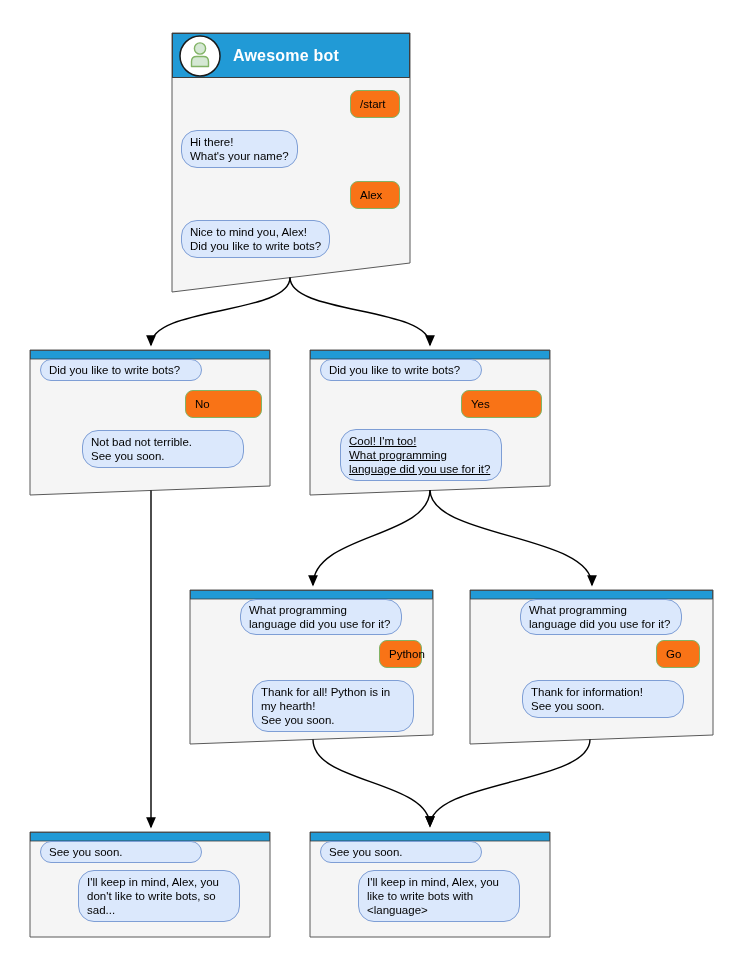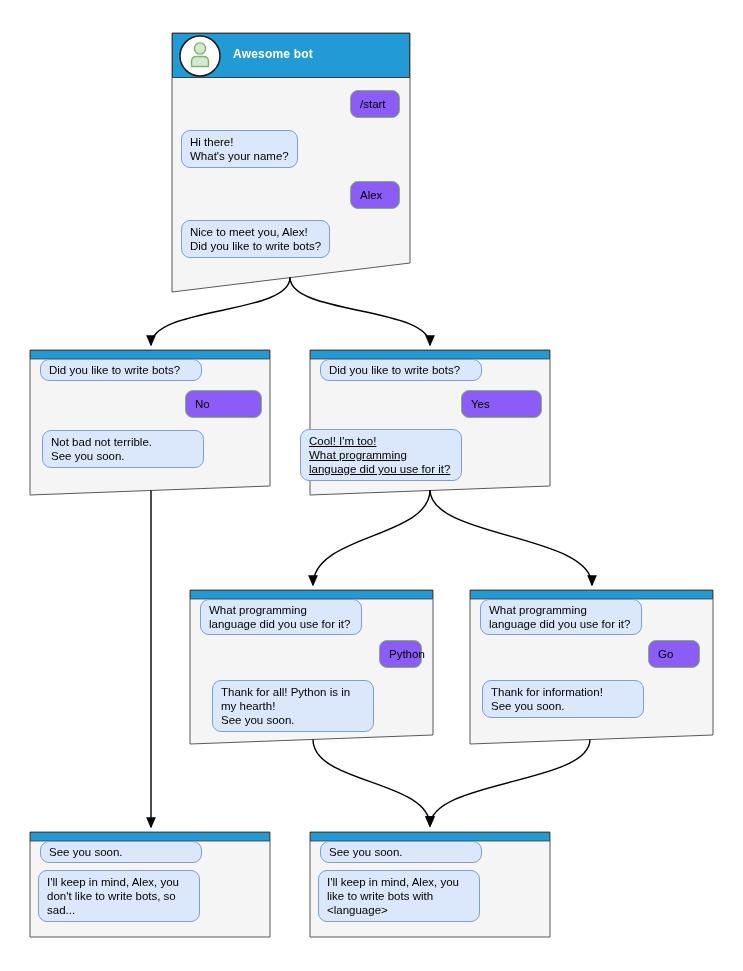--- a/index.html
+++ b/index.html
@@ -2,31 +2,31 @@
 <html><head>
 <meta charset="utf-8">
 <style>
   html,body{margin:0;padding:0;background:#ffffff;}
   #canvas{
     position:relative;width:743px;height:971px;background:#ffffff;
     font-family:"Liberation Sans", sans-serif; overflow:hidden;
   }
   #diagram-svg{position:absolute;left:0;top:0;}
   .bubble{
-    position:absolute;box-sizing:border-box;border-radius:9px;
+    position:absolute;box-sizing:border-box;border-radius:16px;
     font-size:11.5px;line-height:14px;color:#000;
     white-space:pre-line;padding:4px 8px;
   }
   .bot{background:#dbe8fc;border:1px solid #7e9ed5;}
-  .user{background:#8b5cf6;border:1px solid #82b366;padding:6px 9px;border-radius:8px;}
+  .user{background:#f97316;border:1px solid #82b366;padding:6px 9px;border-radius:8px;}
   .wq{width:162px;padding:3px 8px;}
-  .w162{width:162px;}
+  .w162{width:162px;margin-left:40px;}
   .win-title{
     position:absolute;left:233px;top:47px;color:#ffffff;
-    font-size:12px;font-weight:bold;letter-spacing:.2px;
+    font-size:16px;font-weight:bold;letter-spacing:.2px;
   }
 </style>
 </head>
 <body>
 
 <div id="canvas">
 
   <svg id="diagram-svg" width="743" height="971" viewBox="0 0 743 971">
     <defs>
       <marker id="arr" markerWidth="10" markerHeight="10" refX="7" refY="3.5" orient="auto">
@@ -63,21 +63,21 @@
     <path d="M430,490 C430,538 592,534 592,585" fill="none" stroke="#000" stroke-width="1.4" marker-end="url(#arr)"></path>
     <path d="M313,739.5 C313,784 430,780 430,826" fill="none" stroke="#000" stroke-width="1.4" marker-end="url(#arr)"></path>
     <path d="M590,739.5 C590,784 430,780 430,826" fill="none" stroke="#000" stroke-width="1.4" marker-end="url(#arr)"></path>
   </svg>
 
   <div class="win-title">Awesome bot</div>
   <div class="bubble user" style="right:343px;top:90px;width:50px;">/start</div>
   <div class="bubble bot" style="left:181px;top:130px;">Hi there!
 What's your name?</div>
   <div class="bubble user" style="right:343px;top:181px;width:50px;margin-left:31px;">Alex</div>
-  <div class="bubble bot" style="left:181px;top:220px;">Nice to meet you, Alex!
+  <div class="bubble bot" style="left:181px;top:220px;">Nice to mind you, Alex!
 Did you like to write bots?</div>
 
   <div class="bubble bot wq" style="left:40px;top:359px;">Did you like to write bots?</div>
   <div class="bubble user" style="right:481px;top:390px;width:77px;">No</div>
   <div class="bubble bot w162" style="left:42px;top:430px;">Not bad not terrible.
 See you soon.</div>
 
   <div class="bubble bot wq" style="left:320px;top:359px;">Did you like to write bots?</div>
   <div class="bubble user" style="right:201px;top:390px;width:81px;">Yes</div>
   <div class="bubble bot w162" style="left:300px;top:429px;text-decoration:underline;">Cool! I'm too!
@@ -86,21 +86,21 @@
 
   <div class="bubble bot w162" style="left:200px;top:599px;padding:3px 8px;">What programming
 language did you use for it?</div>
   <div class="bubble user" style="right:321px;top:640px;width:43px;">Python</div>
   <div class="bubble bot w162" style="left:212px;top:680px;">Thank for all! Python is in
 my hearth!
 See you soon.</div>
 
   <div class="bubble bot w162" style="left:480px;top:599px;padding:3px 8px;">What programming
 language did you use for it?</div>
-  <div class="bubble user" style="right:43px;top:640px;width:52px;margin-left:28px;">Go</div>
+  <div class="bubble user" style="right:43px;top:640px;width:44px;margin-left:28px;">Go</div>
   <div class="bubble bot w162" style="left:482px;top:680px;padding-left:8px;">Thank for information!
 See you soon.</div>
 
   <div class="bubble bot wq" style="left:40px;top:841px;">See you soon.</div>
   <div class="bubble bot w162" style="left:38px;top:870px;">I'll keep in mind, Alex, you
 don't like to write bots, so
 sad...</div>
 
   <div class="bubble bot wq" style="left:320px;top:841px;">See you soon.</div>
   <div class="bubble bot w162" style="left:318px;top:870px;">I'll keep in mind, Alex, you

